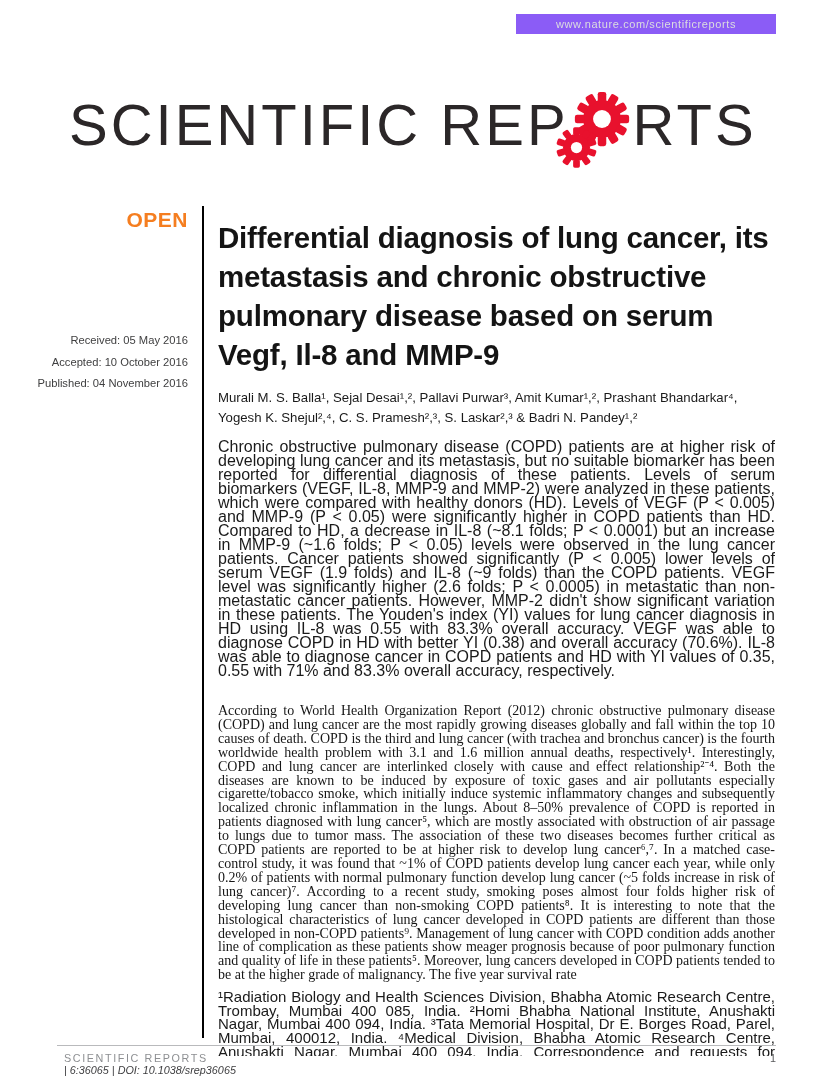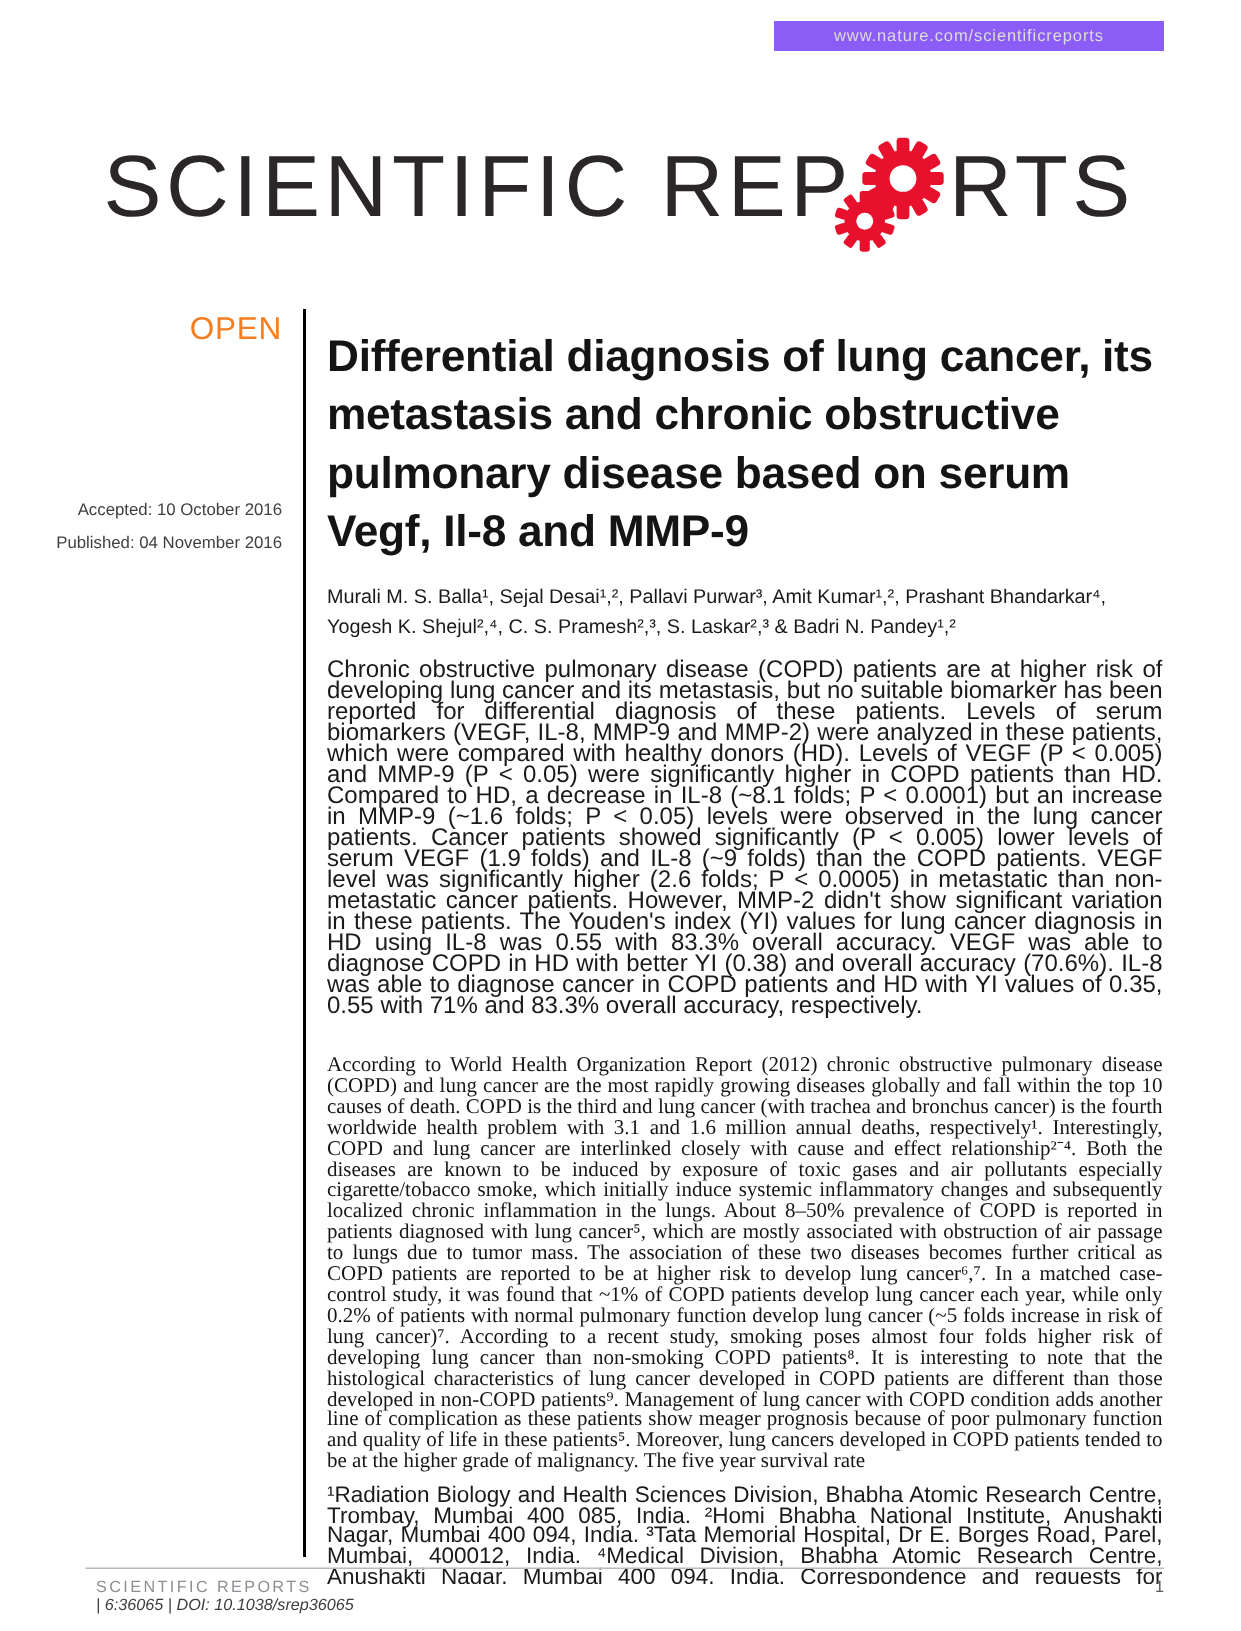--- a/index.html
+++ b/index.html
@@ -25,21 +25,21 @@
     font-weight: normal; white-space: nowrap;
   }
   .gear-slot {
     position: relative; display: inline-block;
     width: 60px; height: 60px; margin: 0 2px;
   }
   .gear-big { position: absolute; width: 62px; height: 62px; top: -6px; left: 0; }
   .gear-small { position: absolute; width: 45px; height: 45px; top: 31px; left: -17px; }
   .open-label {
     position: absolute; top: 208px; left: 0; width: 188px;
-    text-align: right; font-size: 21px; font-weight: normal;
+    text-align: right; font-size: 21px; font-weight: bold;
     color: #f57e20; letter-spacing: 0.5px;
   }
   .vrule {
     position: absolute; left: 202px; top: 206px;
     width: 2px; height: 832px; background: #000000;
   }
   .dates {
     position: absolute; top: 330px; left: 0; width: 188px;
     text-align: right; font-size: 11.2px; color: #404041; line-height: 21.5px;
   }
@@ -127,20 +127,21 @@
         </svg>
       </span>
       <span>RTS</span>
   </div>
 
   <div class="open-label">OPEN</div>
 
   <div class="vrule"></div>
 
   <div class="dates">
+    <div>Received: 05 May 2016</div>
     <div>Accepted: 10 October 2016</div>
     <div>Published: 04 November 2016</div>
   </div>
 
   <div class="main">
     <h1 class="title">Differential diagnosis of lung cancer, its metastasis and chronic obstructive pulmonary disease based on serum Vegf, Il-8 and MMP-9</h1>
     <div class="authors">Murali M. S. Balla¹, Sejal Desai¹,², Pallavi Purwar³, Amit Kumar¹,², Prashant Bhandarkar⁴, Yogesh K. Shejul²,⁴, C. S. Pramesh²,³, S. Laskar²,³ &amp; Badri N. Pandey¹,²</div>
     <div class="abstract">Chronic obstructive pulmonary disease (COPD) patients are at higher risk of developing lung cancer and its metastasis, but no suitable biomarker has been reported for differential diagnosis of these patients. Levels of serum biomarkers (VEGF, IL-8, MMP-9 and MMP-2) were analyzed in these patients, which were compared with healthy donors (HD). Levels of VEGF (P &lt; 0.005) and MMP-9 (P &lt; 0.05) were significantly higher in COPD patients than HD. Compared to HD, a decrease in IL-8 (~8.1 folds; P &lt; 0.0001) but an increase in MMP-9 (~1.6 folds; P &lt; 0.05) levels were observed in the lung cancer patients. Cancer patients showed significantly (P &lt; 0.005) lower levels of serum VEGF (1.9 folds) and IL-8 (~9 folds) than the COPD patients. VEGF level was significantly higher (2.6 folds; P &lt; 0.0005) in metastatic than non-metastatic cancer patients. However, MMP-2 didn't show significant variation in these patients. The Youden's index (YI) values for lung cancer diagnosis in HD using IL-8 was 0.55 with 83.3% overall accuracy. VEGF was able to diagnose COPD in HD with better YI (0.38) and overall accuracy (70.6%). IL-8 was able to diagnose cancer in COPD patients and HD with YI values of 0.35, 0.55 with 71% and 83.3% overall accuracy, respectively.</div>
     <div class="body-text">According to World Health Organization Report (2012) chronic obstructive pulmonary disease (COPD) and lung cancer are the most rapidly growing diseases globally and fall within the top 10 causes of death. COPD is the third and lung cancer (with trachea and bronchus cancer) is the fourth worldwide health problem with 3.1 and 1.6 million annual deaths, respectively¹. Interestingly, COPD and lung cancer are interlinked closely with cause and effect relationship²⁻⁴. Both the diseases are known to be induced by exposure of toxic gases and air pollutants especially cigarette/tobacco smoke, which initially induce systemic inflammatory changes and subsequently localized chronic inflammation in the lungs. About 8–50% prevalence of COPD is reported in patients diagnosed with lung cancer⁵, which are mostly associated with obstruction of air passage to lungs due to tumor mass. The association of these two diseases becomes further critical as COPD patients are reported to be at higher risk to develop lung cancer⁶,⁷. In a matched case-control study, it was found that ~1% of COPD patients develop lung cancer each year, while only 0.2% of patients with normal pulmonary function develop lung cancer (~5 folds increase in risk of lung cancer)⁷. According to a recent study, smoking poses almost four folds higher risk of developing lung cancer than non-smoking COPD patients⁸. It is interesting to note that the histological characteristics of lung cancer developed in COPD patients are different than those developed in non-COPD patients⁹. Management of lung cancer with COPD condition adds another line of complication as these patients show meager prognosis because of poor pulmonary function and quality of life in these patients⁵. Moreover, lung cancers developed in COPD patients tended to be at the higher grade of malignancy. The five year survival rate</div>
     <div class="affiliations">¹Radiation Biology and Health Sciences Division, Bhabha Atomic Research Centre, Trombay, Mumbai 400 085, India. ²Homi Bhabha National Institute, Anushakti Nagar, Mumbai 400 094, India. ³Tata Memorial Hospital, Dr E. Borges Road, Parel, Mumbai, 400012, India. ⁴Medical Division, Bhabha Atomic Research Centre, Anushakti Nagar, Mumbai 400 094, India. Correspondence and requests for materials should be addressed to B.N.P. (email : badrinarain@yahoo.co.in or bnp@barc.gov.in)</div>

